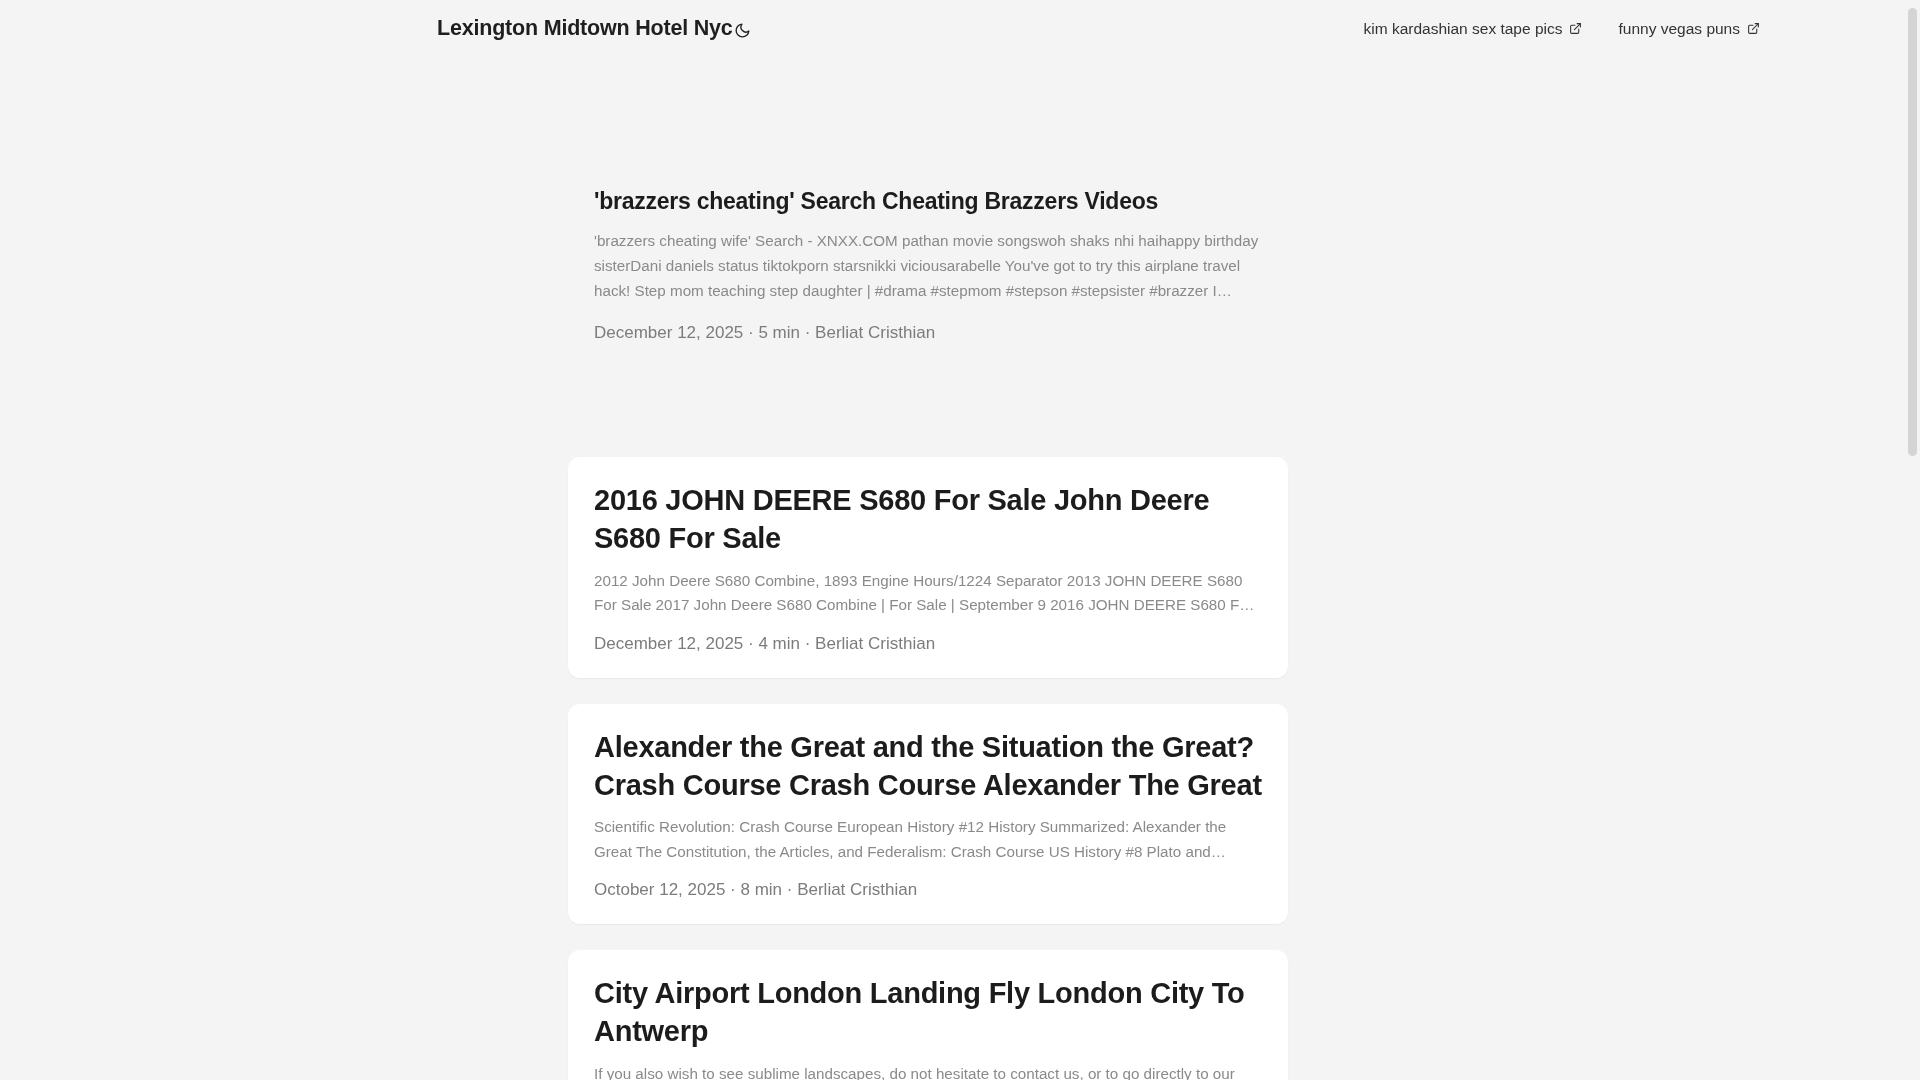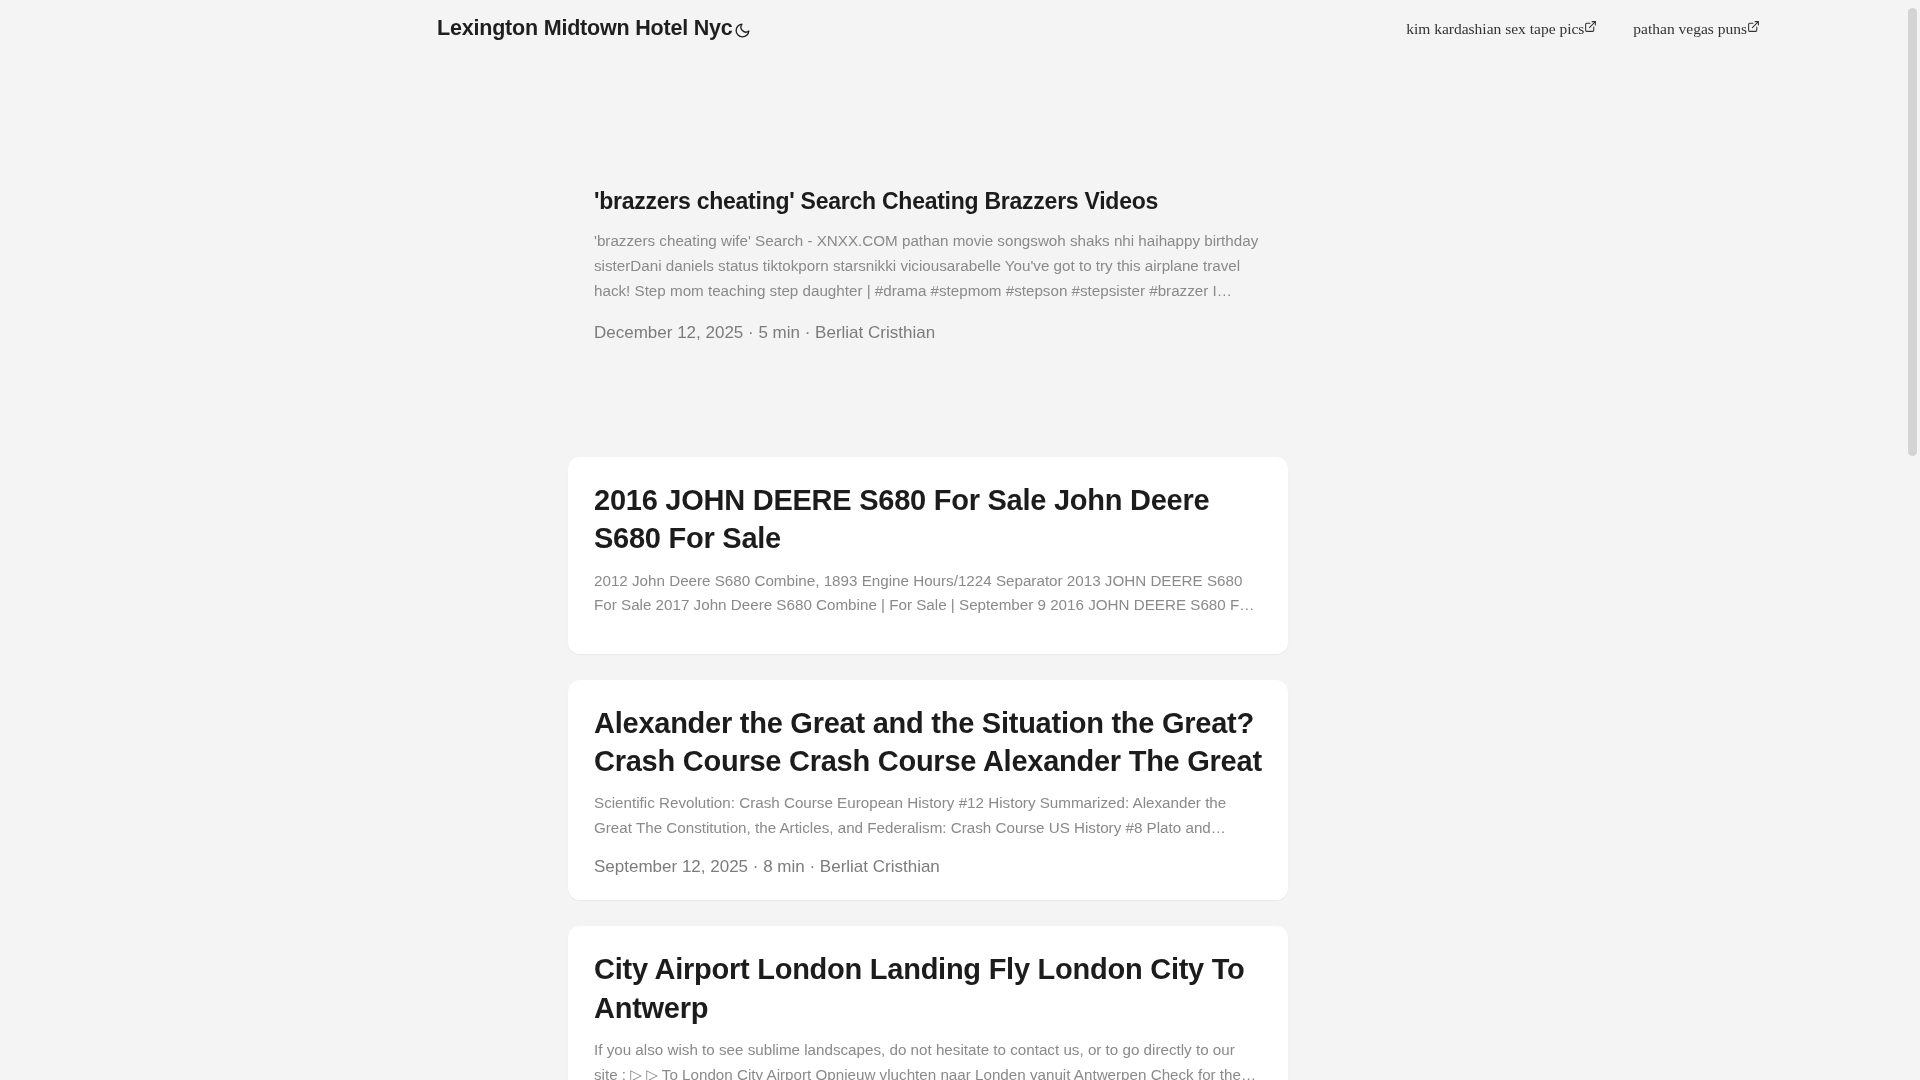--- a/index.html
+++ b/index.html
@@ -65,28 +65,28 @@
   .theme-toggle svg { display: block; }
 
   .nav-links {
     margin-left: auto;
     display: flex;
     align-items: center;
     gap: 36px;
   }
   .nav-link {
     display: inline-flex;
-    align-items: flex-start;
+    align-items: center;
+    gap: 7px;
     font-size: 15.5px;
     color: #333333;
     text-decoration: none;
     white-space: nowrap;
     cursor: pointer;
     line-height: 1;
-    font-family: Liberation Serif, serif;
   }
   .ext-icon { display: inline-flex; align-items: center; color: #333; margin-top: -1px; }
   .ext-icon svg { display: block; }
 
   
   .content {
     position: absolute;
     top: 58px; left: 0;
     width: 1856px;
   }
@@ -192,21 +192,21 @@
           <span class="ext-icon">
             <svg width="13" height="13" viewBox="0 0 24 24" fill="none" stroke="currentColor" stroke-width="2" stroke-linecap="round" stroke-linejoin="round">
               <path d="M18 13v6a2 2 0 0 1-2 2H5a2 2 0 0 1-2-2V8a2 2 0 0 1 2-2h6"></path>
               <polyline points="15 3 21 3 21 9"></polyline>
               <line x1="10" y1="14" x2="21" y2="3"></line>
             </svg>
           </span>
         </a>
 
         <a class="nav-link" href="#">
-          <span>pathan vegas puns</span>
+          <span>funny vegas puns</span>
           <span class="ext-icon">
             <svg width="13" height="13" viewBox="0 0 24 24" fill="none" stroke="currentColor" stroke-width="2" stroke-linecap="round" stroke-linejoin="round">
               <path d="M18 13v6a2 2 0 0 1-2 2H5a2 2 0 0 1-2-2V8a2 2 0 0 1 2-2h6"></path>
               <polyline points="15 3 21 3 21 9"></polyline>
               <line x1="10" y1="14" x2="21" y2="3"></line>
             </svg>
           </span>
         </a>
 
       </div>
@@ -220,26 +220,27 @@
         <div class="card plain">
           <div class="card-title">'brazzers cheating' Search Cheating Brazzers Videos</div>
           <div class="card-excerpt clamp-3">'brazzers cheating wife' Search - XNXX.COM pathan movie songswoh shaks nhi haihappy birthday sisterDani daniels status tiktokporn starsnikki viciousarabelle You've got to try this airplane travel hack! Step mom teaching step daughter | #drama #stepmom #stepson #stepsister #brazzer I caught…</div>
           <div class="card-meta">December 12, 2025 · 5 min · Berliat Cristhian</div>
         </div>
       </div>
 
       <div class="card filled">
         <div class="card-title">2016 JOHN DEERE S680 For Sale John Deere S680 For Sale</div>
         <div class="card-excerpt clamp-2">2012 John Deere S680 Combine, 1893 Engine Hours/1224 Separator 2013 JOHN DEERE S680 For Sale 2017 John Deere S680 Combine | For Sale | September 9 2016 JOHN DEERE S680 For Sale $200,000…</div>
+        <div class="card-meta">December 12, 2025 · 4 min · Berliat Cristhian</div>
       </div>
 
       <div class="card filled">
         <div class="card-title">Alexander the Great and the Situation the Great? Crash Course Crash Course Alexander The Great</div>
         <div class="card-excerpt clamp-2">Scientific Revolution: Crash Course European History #12 History Summarized: Alexander the Great The Constitution, the Articles, and Federalism: Crash Course US History #8 Plato and Aristotle: Crash Cours…</div>
-        <div class="card-meta">September 12, 2025 · 8 min · Berliat Cristhian</div>
+        <div class="card-meta">October 12, 2025 · 8 min · Berliat Cristhian</div>
       </div>
 
       <div class="card filled">
         <div class="card-title">City Airport London Landing Fly London City To Antwerp</div>
         <div class="card-excerpt clamp-2">If you also wish to see sublime landscapes, do not hesitate to contact us, or to go directly to our site : ▷ ▷ To London City Airport Opnieuw vluchten naar Londen vanuit Antwerpen Check for the dates with the…</div>
         <div class="card-meta">November 12, 2025 · 7 min · Berliat Cristhian</div>
       </div>
 
     </div>
   </div>

